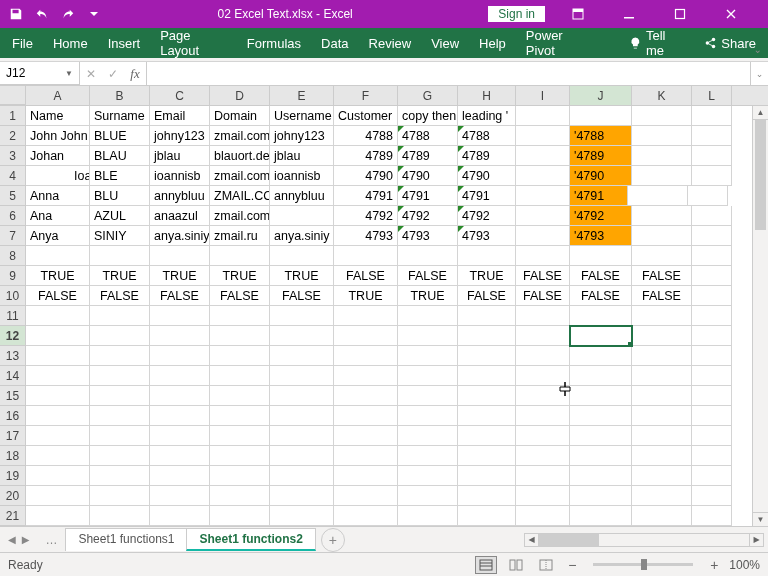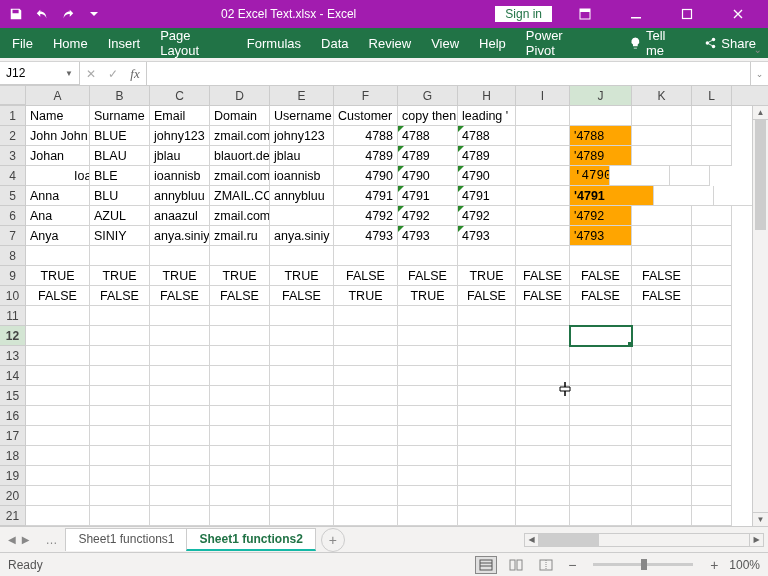--- a/index.html
+++ b/index.html
@@ -3,21 +3,21 @@
 <meta charset="utf-8">
 <style>
 * { box-sizing: border-box; margin: 0; padding: 0; font-family: 'Segoe UI', Arial, sans-serif; }
 body { width: 768px; height: 576px; overflow: hidden; background: #fff; display: flex; flex-direction: column; user-select: none; }
 
 
 .titlebar { background: #a21caf; height: 28px; display: flex; align-items: center; color: #fff; font-size: 12px; justify-content: space-between; }
 .tb-qat { display: flex; gap: 2px; padding-left: 4px; }
 .tb-qat .qbtn { width: 24px; height: 24px; display: flex; align-items: center; justify-content: center; cursor: pointer; }
 .tb-title { flex: 1; text-align: center; font-size: 12px; }
-.tb-right { display: flex; align-items: center; gap: 15px; padding-right: 12px; margin-left: 24px; }
+.tb-right { display: flex; align-items: center; gap: 15px; padding-right: 19px; margin-left: 24px; }
 .signin { background: #fff; color: #217346; padding: 1px 10px; font-size: 12px; border: none; cursor: pointer; }
 .winbtn { width: 36px; height: 28px; display: flex; align-items: center; justify-content: center; cursor: pointer; }
 .winbtn svg, .qbtn svg { fill: #fff; }
 
 
 .ribbon { background: #217346; height: 30px; display: flex; align-items: center; padding: 0 12px; gap: 20px; color: #fff; font-size: 13px; }
 .ribbon .rtab { cursor: pointer; padding: 4px 0; }
 .ribbon .rspacer { flex: 1; }
 .ribbon .rtool { display: flex; align-items: center; gap: 4px; cursor: pointer; }
 .ribbon-collapse { background: #f3f2f1; height: 4px; border-bottom: 1px solid #d4d4d4; position: relative; }
@@ -247,36 +247,36 @@
         <div class="rowhdr">4</div>
         <div class="cell" style="width: 64px; padding-left: 48px;">Ioannis</div>
         <div class="cell" style="width: 60px;">BLE</div>
         <div class="cell" style="width: 60px;">ioannisb</div>
         <div class="cell" style="width: 60px;">zmail.com</div>
         <div class="cell" style="width: 64px;">ioannisb</div>
         <div class="cell num" style="width: 64px;">4790</div>
         <div class="cell green-tri" style="width: 60px;">4790</div>
         <div class="cell green-tri" style="width: 58px;">4790</div>
         <div class="cell" style="width: 54px;"></div>
-        <div class="cell orange" style="width: 40px; font-family: Liberation Mono, monospace;">'4790</div>
+        <div class="cell orange" style="width: 62px;">'4790</div>
         <div class="cell" style="width: 60px;"></div>
         <div class="cell" style="width: 40px;"></div>
       </div>
       <div class="row">
         <div class="rowhdr">5</div>
         <div class="cell" style="width: 64px;">Anna</div>
         <div class="cell" style="width: 60px;">BLU</div>
         <div class="cell" style="width: 60px;">annybluu</div>
         <div class="cell" style="width: 60px;">ZMAIL.CO</div>
         <div class="cell" style="width: 64px;">annybluu</div>
         <div class="cell num" style="width: 64px;">4791</div>
         <div class="cell green-tri" style="width: 60px;">4791</div>
         <div class="cell green-tri" style="width: 58px;">4791</div>
         <div class="cell" style="width: 54px;"></div>
-        <div class="cell orange" style="width: 84px; font-weight: bold;">'4791</div>
+        <div class="cell orange" style="width: 58px;">'4791</div>
         <div class="cell" style="width: 60px;"></div>
         <div class="cell" style="width: 40px;"></div>
       </div>
       <div class="row">
         <div class="rowhdr">6</div>
         <div class="cell" style="width: 64px;">Ana</div>
         <div class="cell" style="width: 60px;">AZUL</div>
         <div class="cell" style="width: 60px;">anaazul</div>
         <div class="cell" style="width: 60px;">zmail.com</div>
         <div class="cell" style="width: 64px;"></div>

